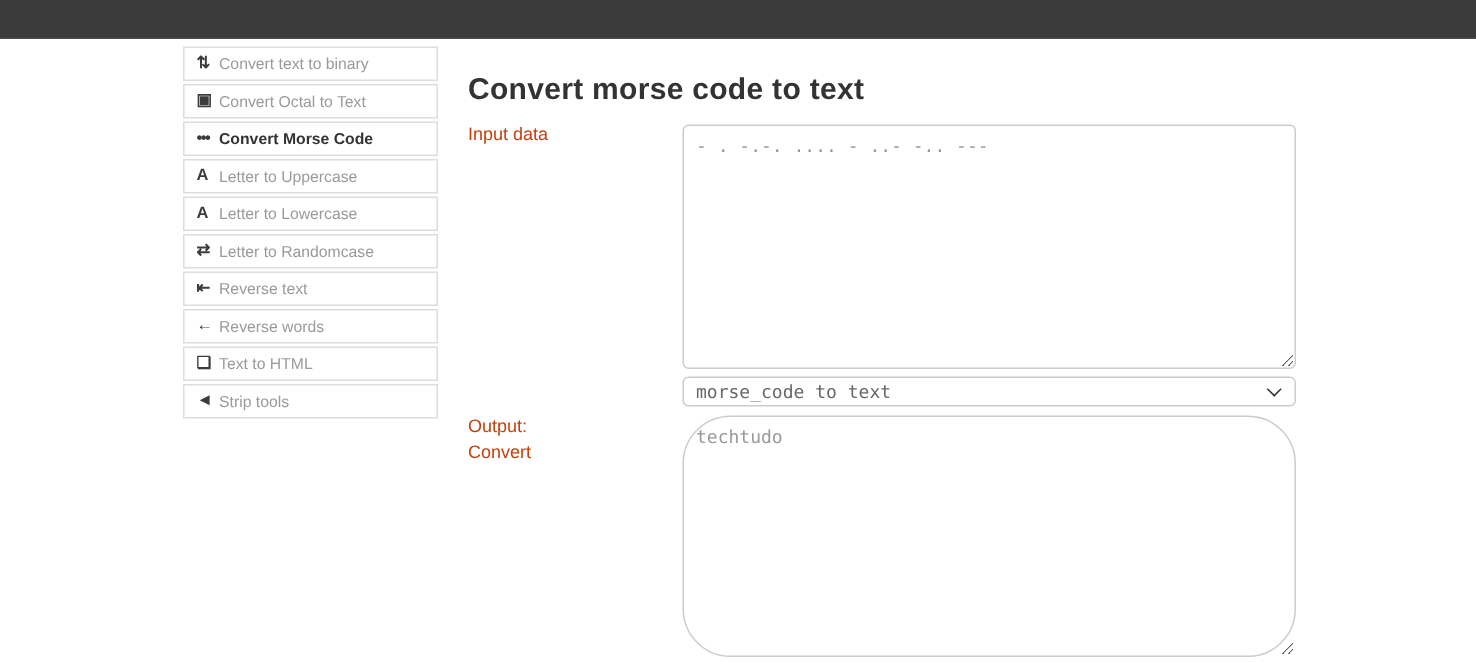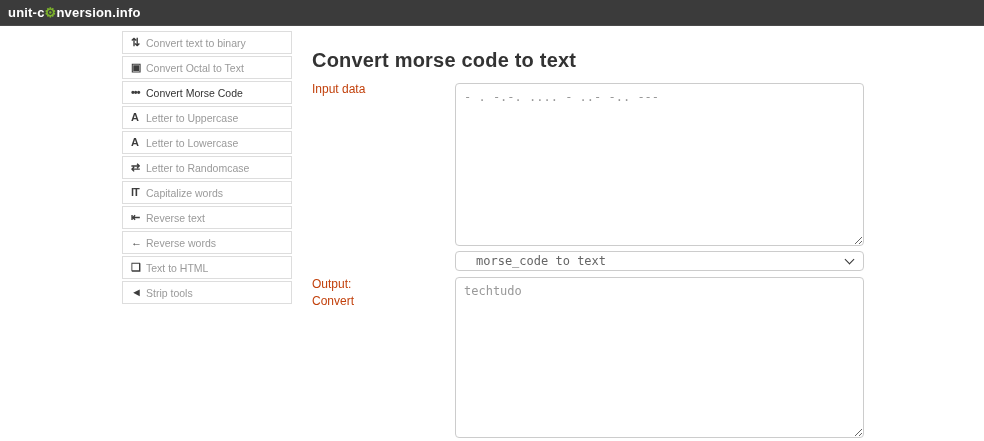--- a/index.html
+++ b/index.html
@@ -30,60 +30,59 @@
   .side-item {
     display: flex; align-items: center; height: 23px; margin-bottom: 2px;
     background: #fff; border: 1px solid #ddd; padding: 0 8px;
     text-decoration: none; cursor: pointer; overflow: hidden;
   }
   .side-item .s-icon {
     color: #3c3c3c; font-size: 11px; width: 15px; flex: 0 0 auto;
     font-weight: 700; letter-spacing: -1px; line-height: 1;
   }
   .side-item .s-label { color: #9a9a9a; font-size: 10.5px; white-space: nowrap; }
-  .side-item.active .s-label { color: #333; font-weight: 400; }
+  .side-item.active .s-label { color: #333; font-weight: 700; }
 
   
   .page-title {
     position: absolute; left: 312px; top: 49px;
     font-size: 20px; font-weight: 700; color: #333; letter-spacing: 0.2px;
   }
   .field-label { position: absolute; left: 312px; font-size: 12px; color: #c2410c; }
   .lbl-input  { top: 82px; }
   .lbl-convert{ top: 251px; margin-top: 43px; }
   .lbl-output { top: 277px; }
 
   textarea {
     position: absolute; left: 455px; width: 409px;
     border: 1px solid #ccc; border-radius: 4px;
     font-family: "DejaVu Sans Mono", monospace; font-size: 12px; color: #999;
     padding: 5px 8px; resize: both; outline: none; background: #fff;
     line-height: 1.4; overflow: auto;
   }
   .input-area  { top: 83px;  height: 163px; }
-  .output-area { top: 277px; height: 161px; }
+  .output-area { top: 277px; height: 161px; border-radius: 32px; }
 
   .select-wrap { position: absolute; left: 455px; top: 251px; width: 409px; height: 20px; }
   .select-wrap select {
     width: 100%; height: 100%; border: 1px solid #ccc; border-radius: 4px;
     -webkit-appearance: none; -moz-appearance: none; appearance: none;
     font-family: "DejaVu Sans Mono", monospace; font-size: 12px; color: #666;
-    padding: 0 24px 0 20px; background: #fff; outline: none; cursor: pointer;
+    padding: 0 24px 0 8px; background: #fff; outline: none; cursor: pointer;
   }
   .select-chevron {
     position: absolute; right: 11px; top: 5px; width: 7px; height: 7px;
     border-right: 1.6px solid #333; border-bottom: 1.6px solid #333;
     transform: rotate(45deg); pointer-events: none;
   }
 </style>
 </head>
 <body>
 
 <nav class="navbar">
-  <a class="logo"><span>unit-c</span><span class="gear">⚙</span><span>nversion.info</span></a>
 </nav>
 
 <div class="sidebar">
   <a class="side-item">
       <span class="s-icon">⇅</span>
       <span class="s-label">Convert text to binary</span>
     </a>
   <a class="side-item">
       <span class="s-icon">▣</span>
       <span class="s-label">Convert Octal to Text</span>
@@ -96,24 +95,20 @@
       <span class="s-icon">A</span>
       <span class="s-label">Letter to Uppercase</span>
     </a>
   <a class="side-item">
       <span class="s-icon">A</span>
       <span class="s-label">Letter to Lowercase</span>
     </a>
   <a class="side-item">
       <span class="s-icon">⇄</span>
       <span class="s-label">Letter to Randomcase</span>
-    </a>
-  <a class="side-item">
-      <span class="s-icon">lT</span>
-      <span class="s-label">Capitalize words</span>
     </a>
   <a class="side-item">
       <span class="s-icon">⇤</span>
       <span class="s-label">Reverse text</span>
     </a>
   <a class="side-item">
       <span class="s-icon">←</span>
       <span class="s-label">Reverse words</span>
     </a>
   <a class="side-item">

